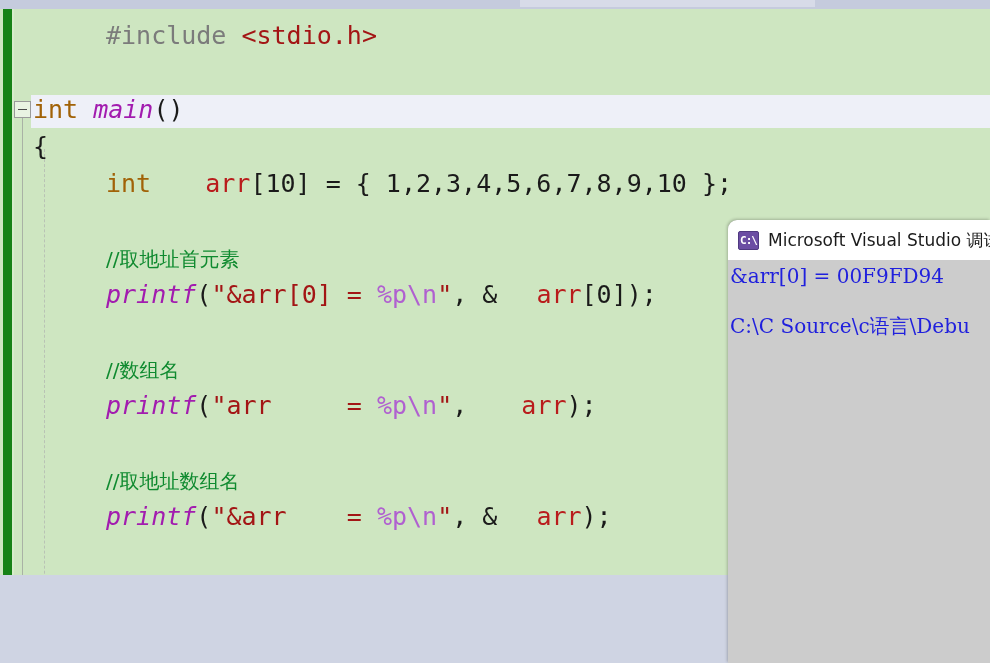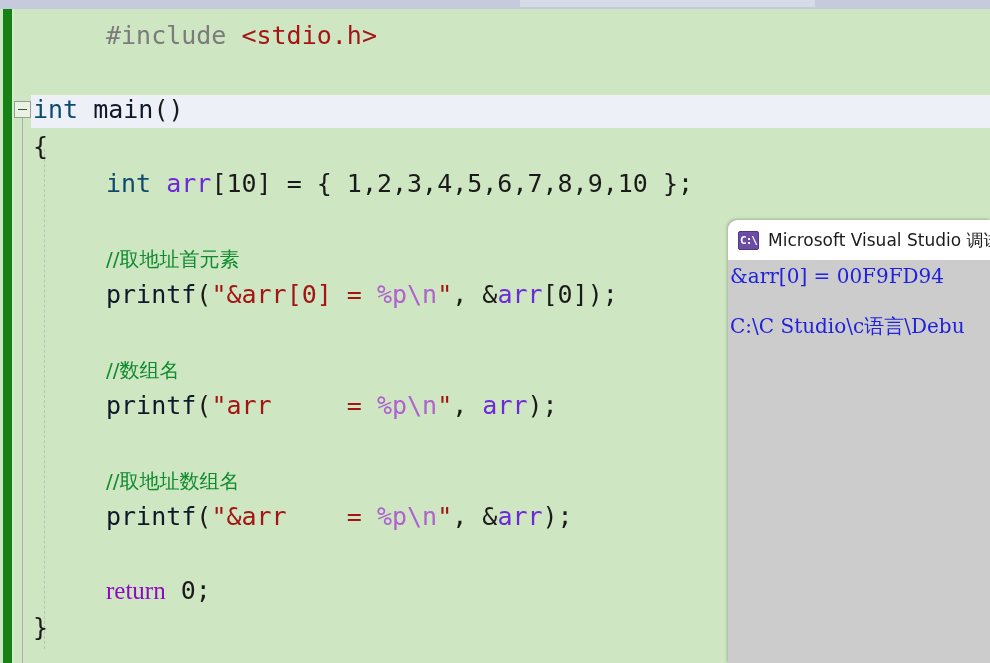--- a/index.html
+++ b/index.html
@@ -34,21 +34,21 @@
     left: 520px; top: 0;
     width: 295px; height: 7px;
     background: #d7dbe8;
   }
 
   
   #editor {
     position: absolute;
     left: 0; top: 9px;
     width: 990px;
-    height: 654px;
+    height: 566px;
     background: #cee6c1;
     overflow: hidden;
   }
   
   #change-bar {
     position: absolute;
     left: 3px; top: 0;
     width: 9px; height: 654px;
     background: #168216;
   }
@@ -117,24 +117,24 @@
     line-height: 37px;
     white-space: pre;
   }
   .line {
     position: absolute;
     left: 33px;
     white-space: pre;
   }
   .tok-pre   { color: #7b7b7b; }            
   .tok-inc   { color: #a31515; }            
-  .tok-kw    { color: #0c4a6e; }            
-  .tok-id    { color: #6d28d9; }            
+  .tok-kw    { color: #a16207; }            
+  .tok-id    { color: #b91c1c; margin-left: 39px; }            
   .tok-plain { color: #1a1a1a; }            
-  .tok-fn    { color: #0f172a; }            
+  .tok-fn    { color: #a21caf; font-style: italic; }            
   .tok-str   { color: #a31515; }            
   .tok-esc   { color: #b060d0; }            
   .tok-cmt   { color: #0f8a2f; }            
   .tok-ret   { color: #8f08c4; font-family: Liberation Serif, serif; }            
   .cmt-cn    { font-family: "DejaVu Sans", sans-serif; font-size: 20px; }
 
   
   #console-win {
     position: absolute;
     left: 728px;
@@ -227,17 +227,17 @@
   <div id="console-win">
     <div id="console-title">
       <div id="console-icon">
         <span>C:\</span>
       </div>
       <div id="console-title-text">Microsoft Visual Studio 调试</div>
     </div>
     <div id="console-body">
         <div class="console-line">&amp;arr[0] = 00F9FD94</div>
         <div class="console-blank"></div>
-        <div class="console-line">C:\C Studio\c语言\Debu</div>
+        <div class="console-line">C:\C Source\c语言\Debu</div>
       </div>
   </div>
 
 </div>
 
 </body></html>

